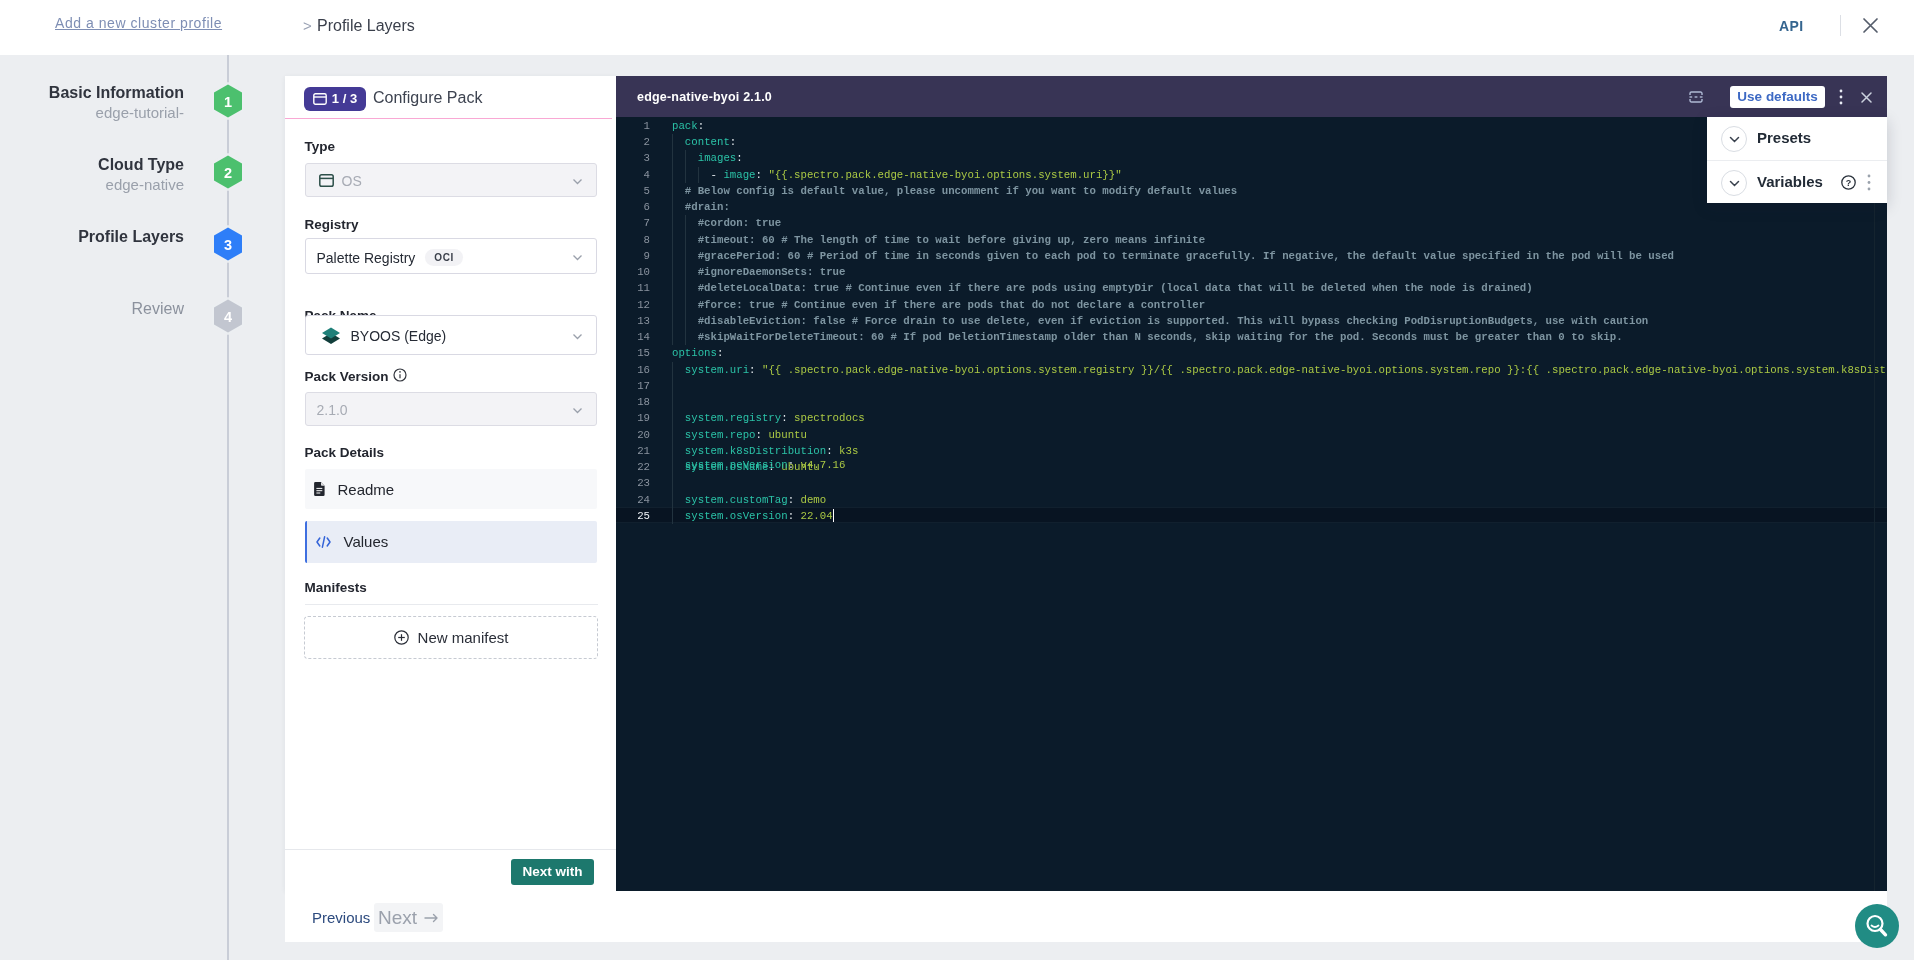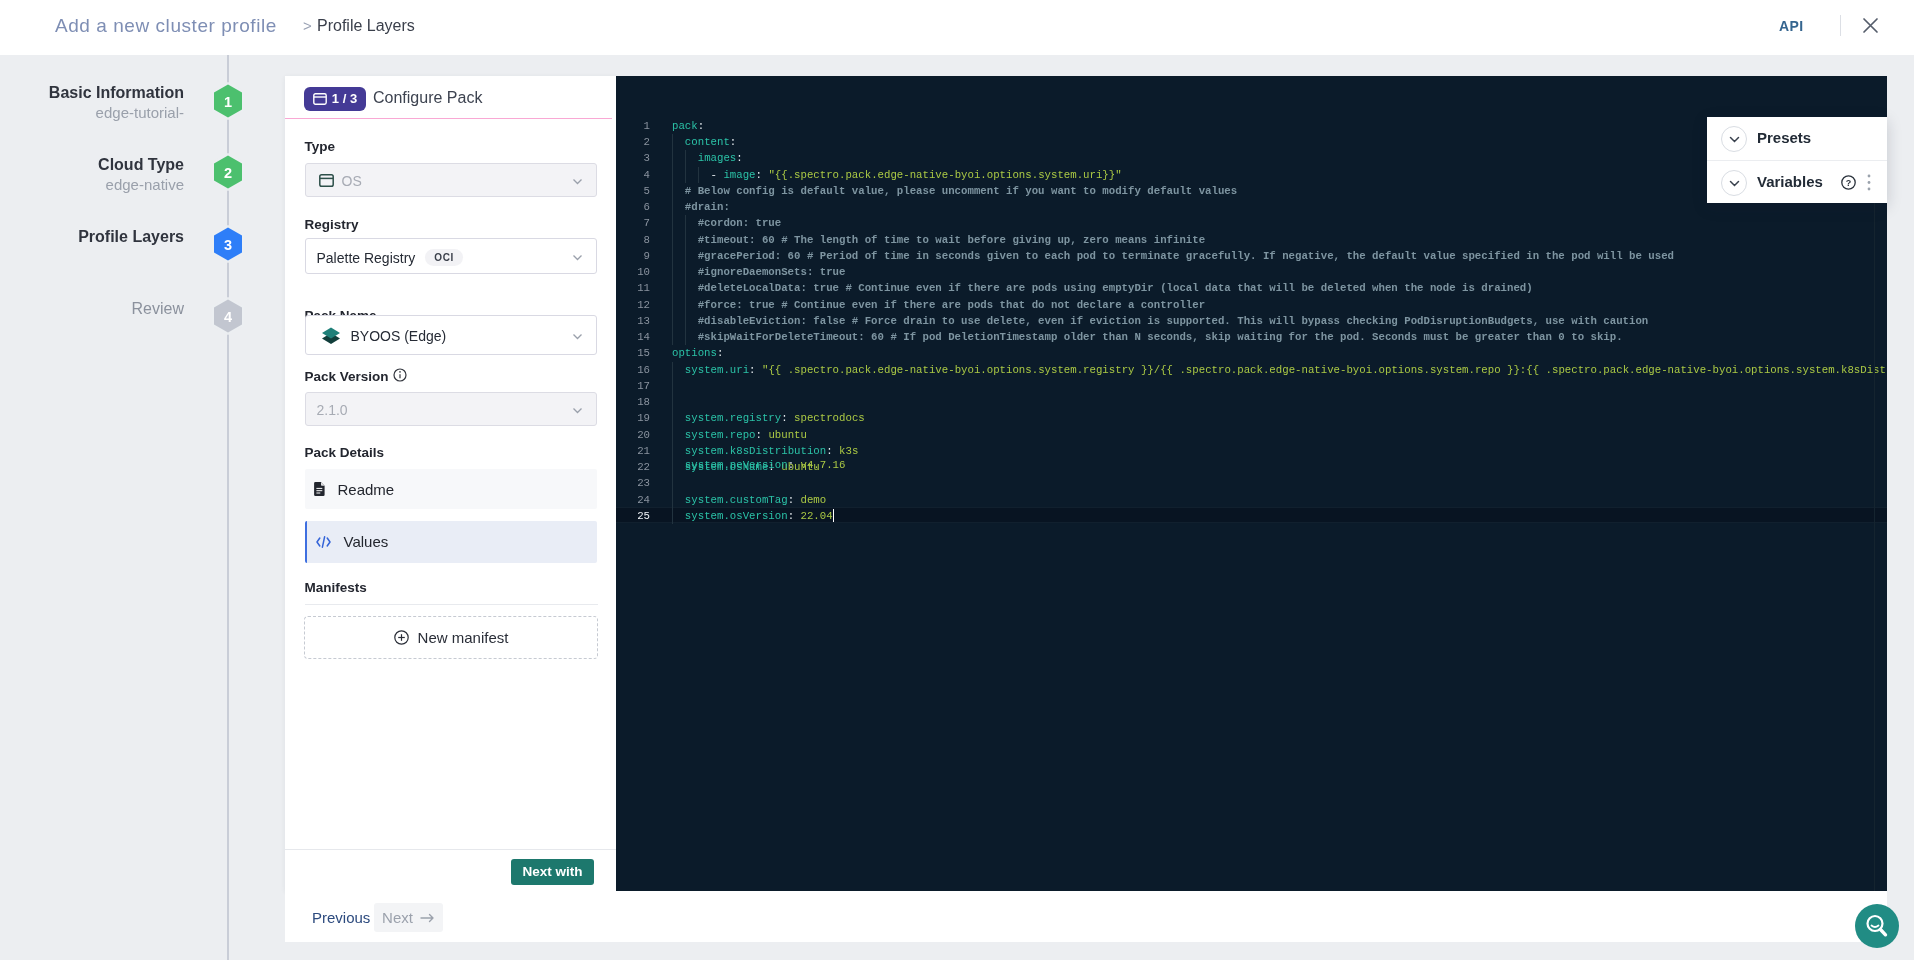--- a/index.html
+++ b/index.html
@@ -2,21 +2,21 @@
 <html><head>
 <meta charset="utf-8">
 <style>
   * { margin:0; padding:0; box-sizing:border-box; }
   html,body { width:1914px; height:960px; overflow:hidden; }
   body { font-family:"Liberation Sans", sans-serif; background:#eceef1; position:relative; }
   .abs { position:absolute; }
 
   
   #topbar { position:absolute; left:0; top:0; width:1914px; height:55px; background:#fff; }
-  #crumb1 { position:absolute; left:55px; top:15px; font-size:19px; color:#7e8eb4; letter-spacing:.55px; }
+  #crumb1 { position:absolute; left:55px; top:15px; font-size:14px; color:#7e8eb4; letter-spacing:.55px;text-decoration:underline; }
   #crumbsep { position:absolute; left:303px; top:17px; font-size:15px; color:#99a1b3; }
   #crumb2 { position:absolute; left:317px; top:17px; font-size:16px; color:#3a3f4b; }
   #apibtn { position:absolute; left:1779px; top:18px; font-size:14px; color:#35658f; font-weight:600; letter-spacing:.4px; }
   #topdiv { position:absolute; left:1840px; top:15px; width:1px; height:21px; background:#dcdfe5; }
 
   
   #railline { position:absolute; left:227px; top:55px; width:2px; height:905px; background:#c9cdd7; }
   .steplabel { position:absolute; right:1730px; text-align:right; width:250px; }
   .stepmain { font-size:16px; font-weight:600; color:#30343e; }
   .stepmain.gray { color:#8b919d; font-weight:400; }
@@ -41,21 +41,21 @@
   #valuesrow { background:#e9edf6; border-left:2px solid #3e6fe0; }
   .packrow .ptxt { font-size:15px; color:#23262e; }
   #manihr { position:absolute; left:19.5px; top:528px; width:293px; height:1px; background:#e8eaee; }
   #newmani { position:absolute; left:19px; top:540px; width:294px; height:43px; border:1px dashed #c6cad2; border-radius:4px; display:flex; align-items:center; justify-content:center; gap:9px; font-size:15px; color:#2a2e38; }
   #midfoot { position:absolute; left:0; top:773px; width:331px; height:42px; border-top:1px solid #e6e8ec; }
   #nextlayer { position:absolute; left:226px; top:9px; width:83px; height:26px; background:#1d786d; border-radius:3px; color:#fff; font-size:13.5px; font-weight:700; text-align:center; line-height:26px; }
 
   
   #botstrip { position:absolute; left:285px; top:891px; width:1602px; height:51px; background:#fff; }
   #prevlink { position:absolute; left:27px; top:18px; font-size:15px; color:#2c4a7e; }
-  #nextbtn { position:absolute; left:89px; top:12px; width:69px; height:29px; background:#f3f4f6; border-radius:3px; color:#9ba1ac; font-size:15px; display:flex; align-items:center; justify-content:center; gap:7px; }
+  #nextbtn { position:absolute; left:89px; top:12px; width:69px; height:29px; background:#f3f4f6; border-radius:3px; color:#9ba1ac; font-size:19px; display:flex; align-items:center; justify-content:center; gap:7px; }
 
   
   #editor { position:absolute; left:616px; top:76px; width:1271px; height:815px; background:#0b1b2a; }
   #edhead { position:absolute; left:0; top:0; width:1271px; height:41px; background:#383455; }
   #edtitle { position:absolute; left:21px; top:14px; font-size:12.5px; font-weight:700; color:#fff; letter-spacing:.2px; }
   #usedef { position:absolute; left:1114px; top:10px; width:95px; height:22px; background:#fff; border-radius:3px; color:#3d69c4; font-size:13.5px; font-weight:600; text-align:center; line-height:22px; }
   #edcode { position:absolute; left:0; top:41px; width:1271px; height:774px; overflow:hidden; }
   .codeline { position:absolute; left:56px; white-space:pre; font-family:"Liberation Mono", monospace; font-size:10.714px; line-height:16.25px; height:16.25px; }
   .lnum.on { color:#eef2f6; } .lnum { position:absolute; left:0; width:34px; text-align:right; color:#8a939f; font-family:"Liberation Mono", monospace; font-size:10.714px; line-height:16.25px; height:16.25px; }
   .tk { color:#2bc2a7; }  
@@ -285,20 +285,39 @@
       <div class="lnum" style="top:342.15px">22</div>
       <div class="codeline" style="top:342.15px">  <span class="tk">system.osName</span><span class="tw">: </span><span class="tv">ubuntu</span></div>
       <div class="lnum" style="top:358.4px">23</div>
       <div class="codeline" style="top:340px">  <span class="tk">system.peVersion</span><span class="tw">: </span><span class="tv">v4.7.16</span></div>
       <div class="lnum" style="top:374.65px">24</div>
       <div class="codeline" style="top:374.65px">  <span class="tk">system.customTag</span><span class="tw">: </span><span class="tv">demo</span></div>
       <div class="lnum on" style="top:390.9px">25</div>
       <div class="codeline" style="top:390.9px">  <span class="tk">system.osVersion</span><span class="tw">: </span><span class="tv">22.04</span></div>
       <div id="cursor"></div>
     </div>
+  <div id="edhead">
+    <div id="edtitle">edge-native-byoi 2.1.0</div>
+    <svg class="abs" style="left:1073px;top:15px" width="14" height="12" viewBox="0 0 14 12">
+        <path d="M1 4 V2.4 A1.4 1.4 0 0 1 2.4 1 H11.6 A1.4 1.4 0 0 1 13 2.4 V4" fill="none" stroke="#aeb9d4" stroke-width="1.4"></path>
+        <path d="M1 8 V9.6 A1.4 1.4 0 0 0 2.4 11 H11.6 A1.4 1.4 0 0 0 13 9.6 V8" fill="none" stroke="#aeb9d4" stroke-width="1.4"></path>
+        <line x1="0.5" y1="6" x2="3.2" y2="6" stroke="#aeb9d4" stroke-width="1.4"></line>
+        <line x1="5.6" y1="6" x2="8.4" y2="6" stroke="#aeb9d4" stroke-width="1.4"></line>
+        <line x1="10.8" y1="6" x2="13.5" y2="6" stroke="#aeb9d4" stroke-width="1.4"></line>
+      </svg>
+    <div id="usedef">Use defaults</div>
+    <svg class="abs" style="left:1223px;top:13px" width="4" height="16" viewBox="0 0 4 16">
+        <circle cx="2" cy="2" r="1.4" fill="#e9ecf5"></circle>
+        <circle cx="2" cy="8" r="1.4" fill="#e9ecf5"></circle>
+        <circle cx="2" cy="14" r="1.4" fill="#e9ecf5"></circle>
+      </svg>
+    <svg class="abs" style="left:1245px;top:16px" width="11" height="11" viewBox="0 0 11 11">
+        <path d="M1 1 L10 10 M10 1 L1 10" stroke="#ccd2df" stroke-width="1.5" stroke-linecap="round"></path>
+      </svg>
+  </div>
   <div id="sbline"></div>
 </div>
 
 <div id="ddpanel">
   <div class="ddrow" style="top:0;">
     <div class="ddcirc">
         <svg style="position:absolute;left:7px;top:9px" width="11" height="8" viewBox="0 0 11 8">
           <path d="M1.5 1.5 L5.5 5.5 L9.5 1.5" fill="none" stroke="#39414d" stroke-width="1.5" stroke-linecap="round"></path>
         </svg>
       </div>

